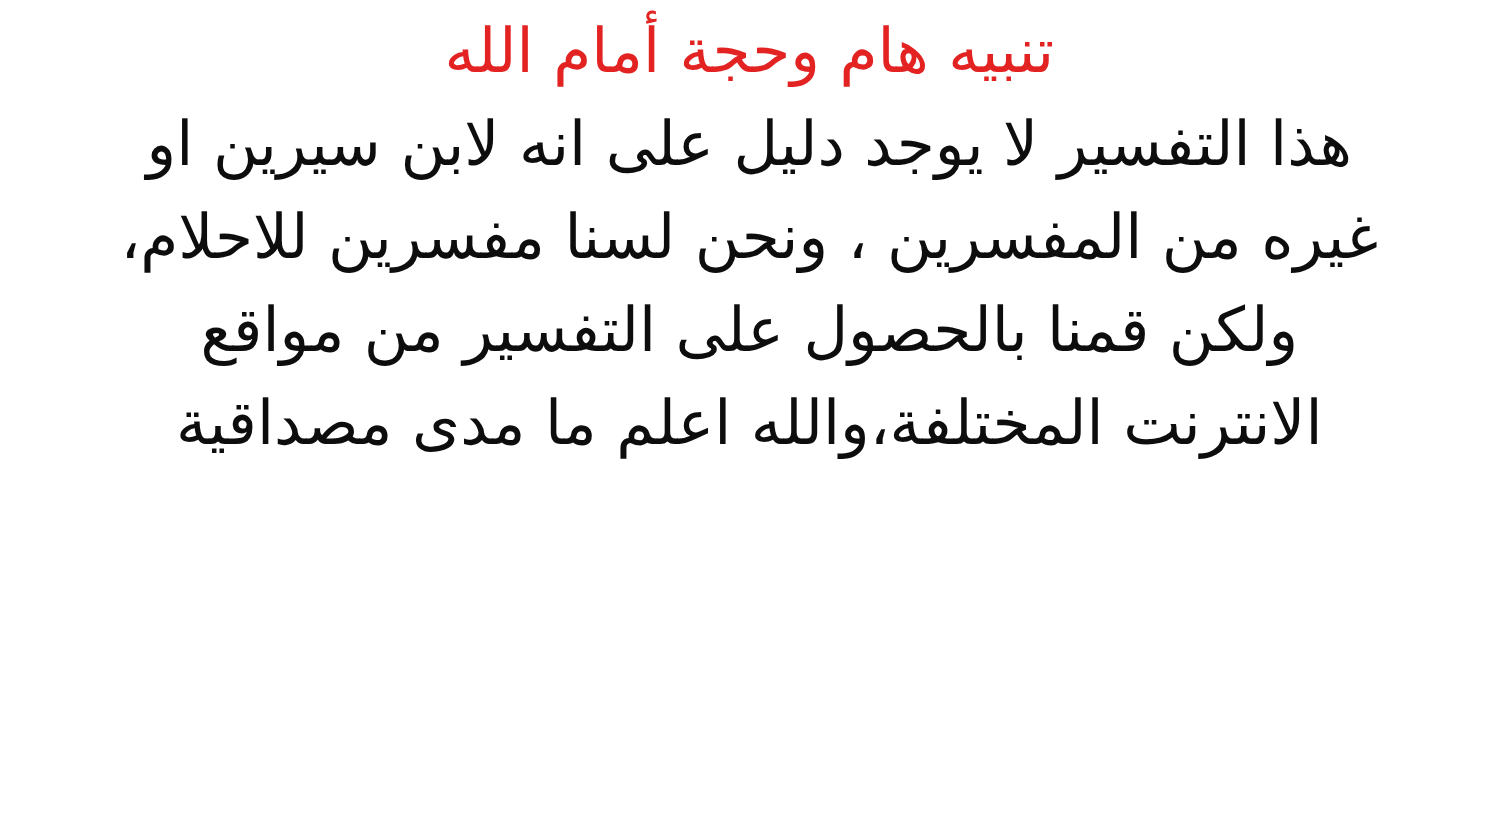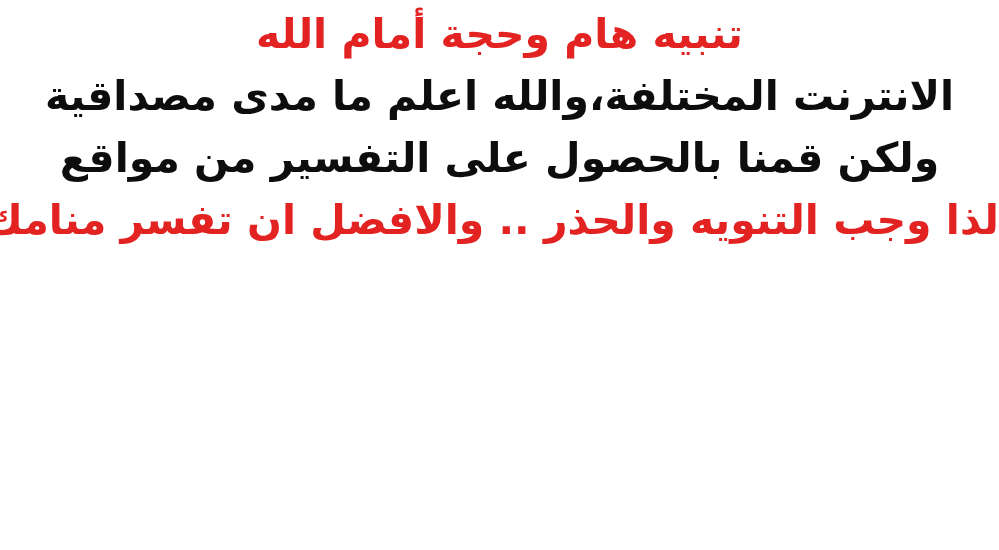--- a/index.html
+++ b/index.html
@@ -9,38 +9,39 @@
   }
   .page {
     position: relative;
     width: 999px;
     height: 550px;
     background: var(--bg, #ffffff);
     overflow: hidden;
     direction: rtl;
     text-align: center;
     font-family: "DejaVu Sans", "Liberation Sans", sans-serif;
-    font-weight: bold;
+    font-weight: normal;
     box-sizing: border-box;
     padding-top: 3px;
   }
   .line {
     white-space: nowrap;
     font-size: 41px;
     line-height: 62px;
     letter-spacing: 0px;
     color: var(--ink, #0d0d0d);
   }
   .line.red {
     color: var(--accent, #e32222);
   }
 </style>
 </head>
 <body>
 
 <div class="page">
   <div class="line red">تنبيه هام وحجة أمام الله</div>
 
+  <div class="line">هذا التفسير لا يوجد دليل على انه لابن سيرين او</div>
+  <div class="line">غيره من المفسرين ، ونحن لسنا مفسرين للاحلام،</div>
+  <div class="line">ولكن قمنا بالحصول على التفسير من مواقع</div>
   <div class="line">الانترنت المختلفة،والله اعلم ما مدى مصداقية</div>
-  <div class="line">ولكن قمنا بالحصول على التفسير من مواقع</div>
 
-  <div class="line red">لذا وجب التنويه والحذر .. والافضل ان تفسر منامك</div>
 </div>
 
 </body></html>

